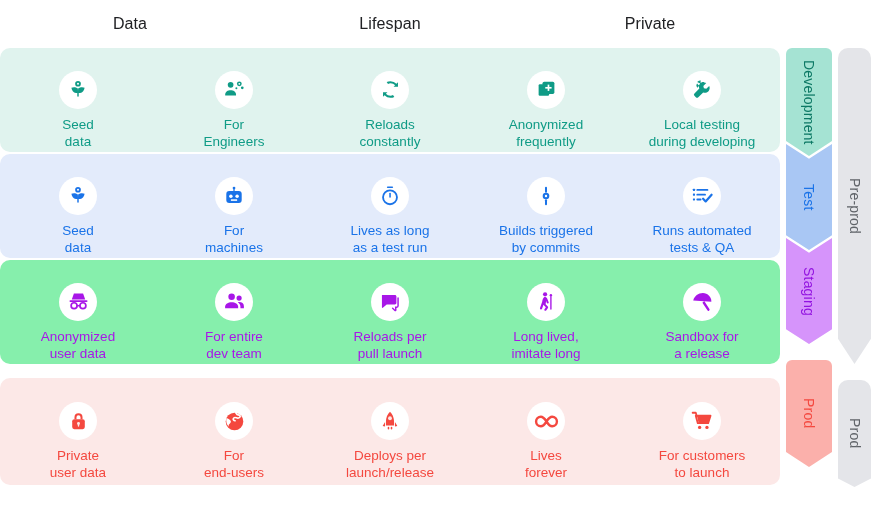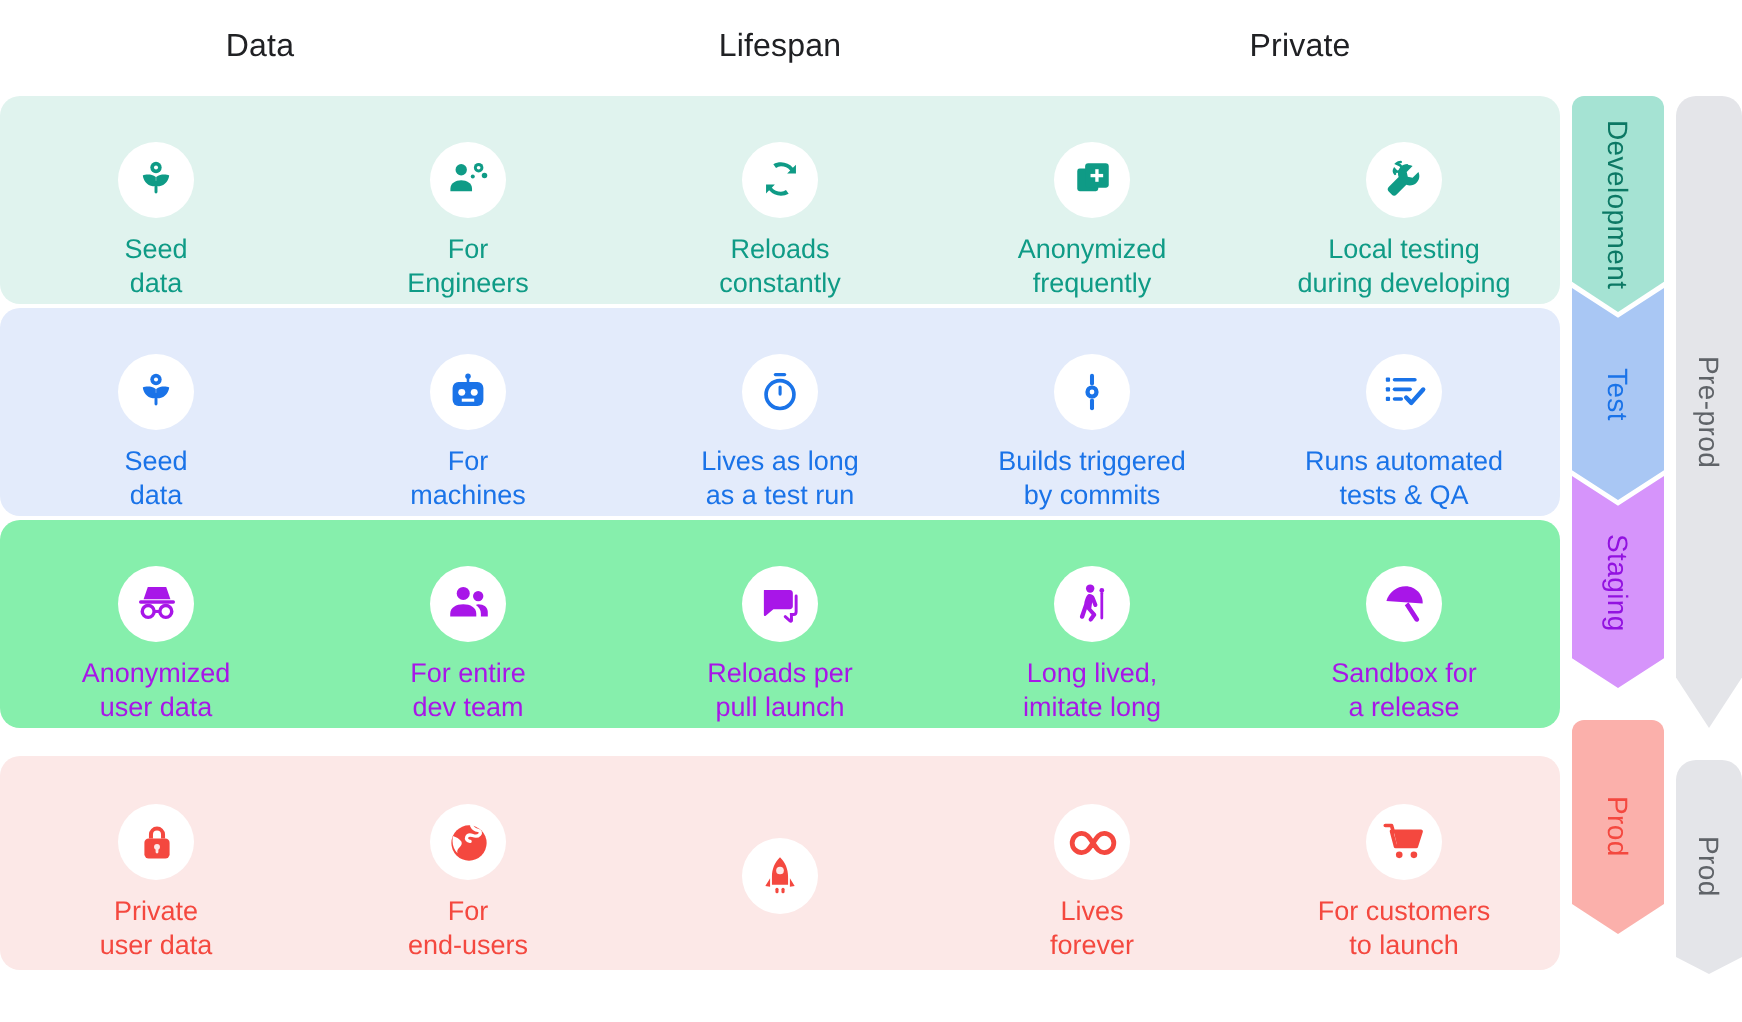--- a/index.html
+++ b/index.html
@@ -399,20 +399,22 @@
     <div class="cell">
       <span class="icon-badge">
         <svg width="22" height="22" viewBox="0 0 24 24" class="t-prod">
             <path d="M12 1.8c2.8 2.6 4.4 6.4 4.4 10.6v4.4H7.6v-4.4c0-4.2 1.6-8 4.4-10.6z"></path>
             <circle cx="12" cy="9" r="2.1" fill="#fce8e7"></circle>
             <path d="M6.6 13.2L4 17.4l2.6.5v-4.7zM17.4 13.2l2.6 4.2-2.6.5v-4.7z"></path>
             <rect x="9.5" y="18.4" width="1.7" height="3" rx=".85"></rect>
             <rect x="12.8" y="18.4" width="1.7" height="3" rx=".85"></rect>
           </svg>
       </span>
+      <span class="cell-label t-prod">Deploys per
+launch/release</span>
     </div>
     <div class="cell">
       <span class="icon-badge">
         <svg width="25" height="25" viewBox="0 0 24 24">
             <path d="M6.6 7.4c2.6 0 3.6 1.9 5.4 4.6 1.8 2.7 2.8 4.6 5.4 4.6a4.6 4.6 0 0 0 0-9.2c-2.6 0-3.6 1.9-5.4 4.6-1.8 2.7-2.8 4.6-5.4 4.6a4.6 4.6 0 0 1 0-9.2z" fill="none" stroke="#f4483f" stroke-width="2.3"></path>
           </svg>
       </span>
       <span class="cell-label t-prod">Lives
 forever</span>
     </div>

